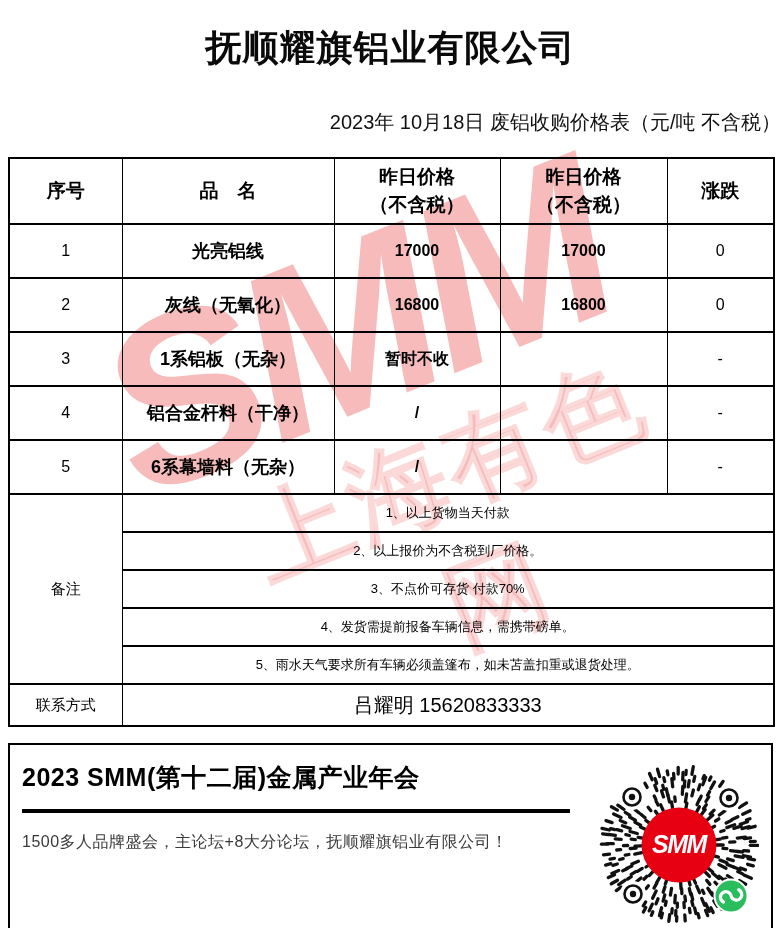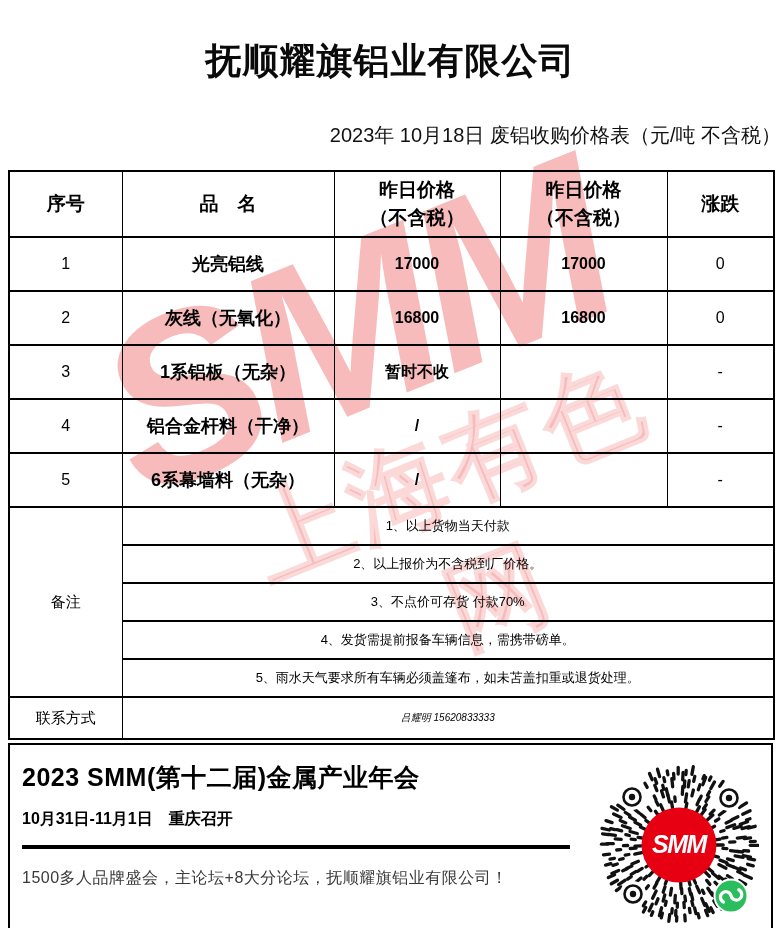--- a/index.html
+++ b/index.html
@@ -1,21 +1,21 @@
 <!DOCTYPE html>
 <html><head>
 <meta charset="utf-8">
 <style>
   html,body { margin:0; padding:0; background:#fff; }
   .page {
     position:relative; width:781px; height:928px; background:#fff; overflow:hidden;
     font-family:"Liberation Sans", sans-serif; color:#000;
   }
   .page-title {
-    margin:17px; padding-top:20px; text-align:center;
+    margin:4px; padding-top:20px; text-align:center;
     font-size:36px; font-weight:bold; letter-spacing:1px; color:#0a0a0a;
   }
   .page-subtitle { text-align:right; font-size:20px; margin-top:36px; color:#111; }
 
   
   .watermark {
     position:absolute; left:115px; top:225px; width:580px; z-index:1;
     transform:rotate(-22deg); pointer-events:none; text-align:center;
   }
   .wm-smm {
@@ -40,21 +40,21 @@
   }
   .price-table th { height:64px; font-size:19px; font-weight:bold; }
   .h-line { display:block; line-height:1.45; }
   .row-data td { height:52px; }
   .c-no  { font-size:16px; }
   .c-name{ font-size:18px; font-weight:bold; }
   .c-val { font-size:16px;font-weight:bold; }
   .c-chg { font-size:16px; }
   .note-cell { height:36px; text-align:left; padding:0 10px; font-size:13px; }
   .label-cell { font-size:15px; }
-  .contact-cell { height:40px; text-align:left; padding:0 10px; font-size:10px;font-style:italic; }
+  .contact-cell { height:40px; text-align:left; padding:0 10px; font-size:20px; }
 
   
   .banner {
     position:absolute; left:8px; top:743px; width:765px; height:213px; box-sizing:border-box;
     border:2px solid #000; background:#fff; z-index:2; padding:16px 12px 0 12px;
   }
   .banner-title { font-size:25px; font-weight:bold; letter-spacing:0.5px; }
   .banner-date  { font-size:16px; font-weight:bold; margin-top:15px; }
   .banner-rule  { width:548px; height:4px; background:#000; margin-top:15px; }
   .banner-line  { font-size:16px; color:#3a3a3a; margin-top:15px; letter-spacing:0.5px; }
@@ -155,21 +155,20 @@
     </tr>
     <tr>
       <td class="label-cell">联系方式</td>
       <td class="contact-cell" colspan="4">吕耀明 15620833333</td>
     </tr>
   </tbody>
     </table>
 
   <div class="banner">
     <div class="banner-title">2023 SMM(第十二届)金属产业年会</div>
-    <div class="banner-date">10月31日-11月1日　重庆召开</div>
     <div class="banner-rule"></div>
     <div class="banner-line first">1500多人品牌盛会，主论坛+8大分论坛，抚顺耀旗铝业有限公司！</div>
 
     <div class="qr-wrap">
       <svg id="qr-svg" viewBox="-80 -80 160 160" width="160" height="172">
           <g stroke="#111111" stroke-width="3.3" stroke-linecap="round">
             <line x1="37.0" y1="0.0" x2="44.2" y2="0.0"></line>
             <line x1="35.1" y1="10.8" x2="39.4" y2="12.1"></line>
             <line x1="28.9" y1="23.1" x2="33.7" y2="27.0"></line>
             <line x1="25.3" y1="26.0" x2="30.5" y2="31.4"></line>

